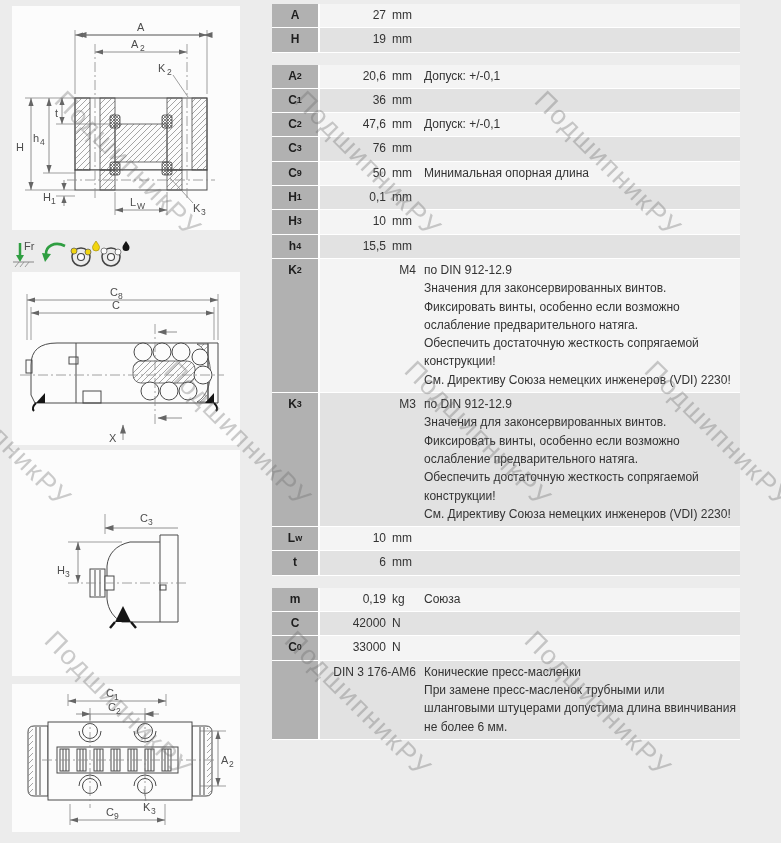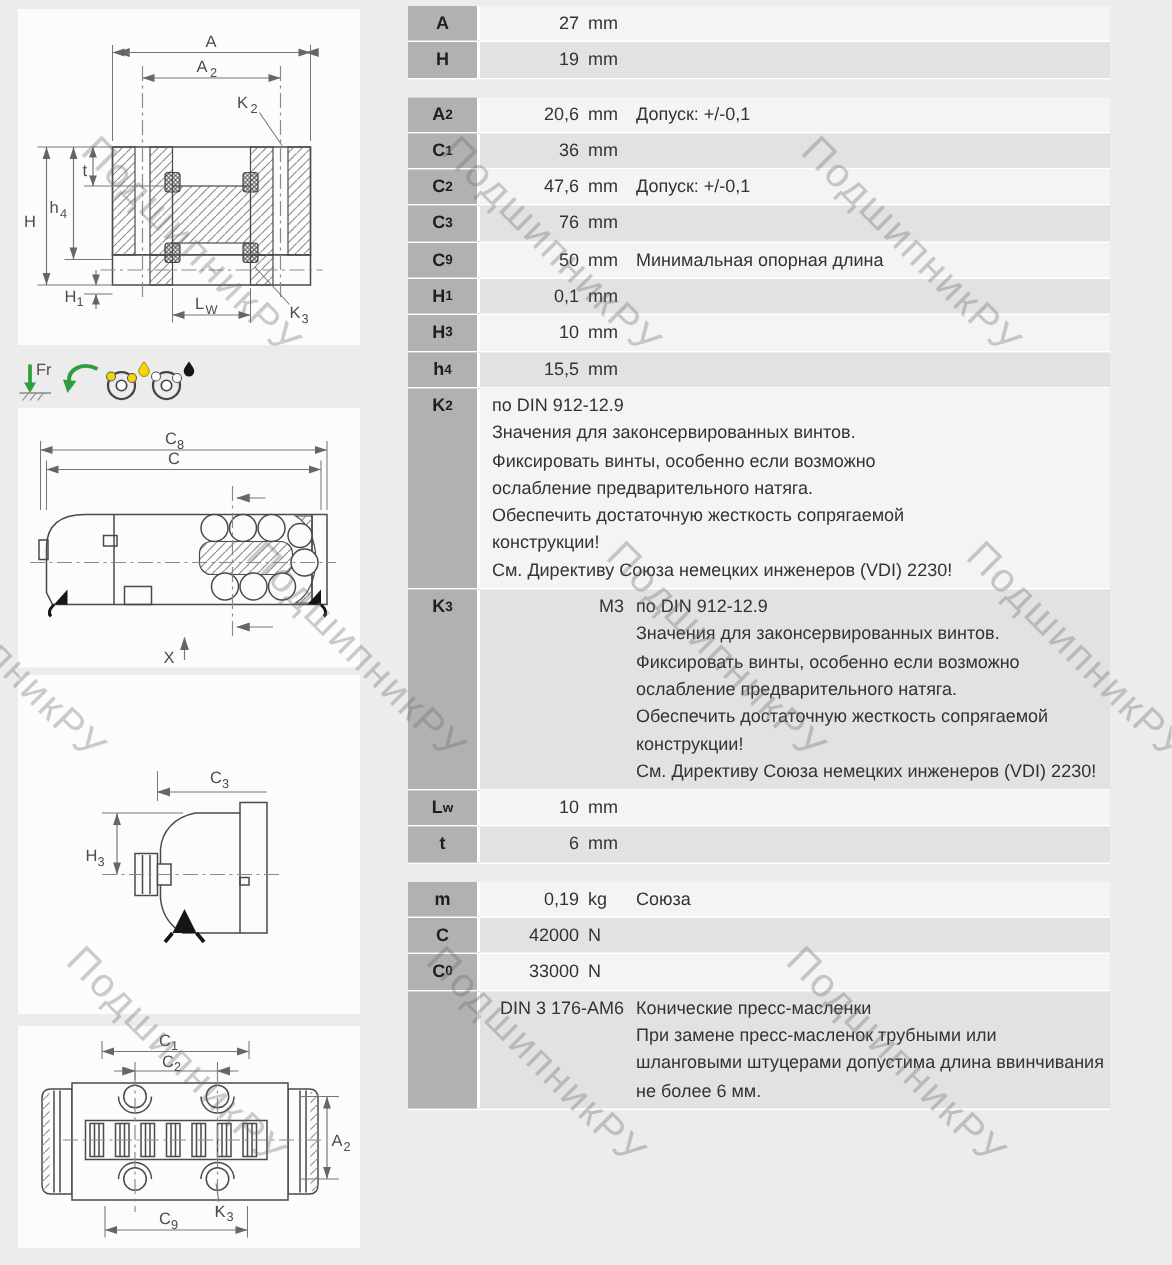--- a/index.html
+++ b/index.html
@@ -432,20 +432,23 @@
           <span class="val">15,5</span>
           <span class="unit">mm</span>
         </div>
         <div class="desc"></div>
       </div>
       <div class="trow light">
         <div class="lbl">
           <span>K</span>
           <sub>2</sub>
         </div>
+        <div class="vu">
+          <span class="val">M4</span>
+        </div>
         <div class="desc">по DIN 912-12.9
 Значения для законсервированных винтов.
 Фиксировать винты, особенно если возможно
 ослабление предварительного натяга.
 Обеспечить достаточную жесткость сопрягаемой
 конструкции!
 См. Директиву Союза немецких инженеров (VDI) 2230!</div>
       </div>
       <div class="trow dark">
         <div class="lbl">

